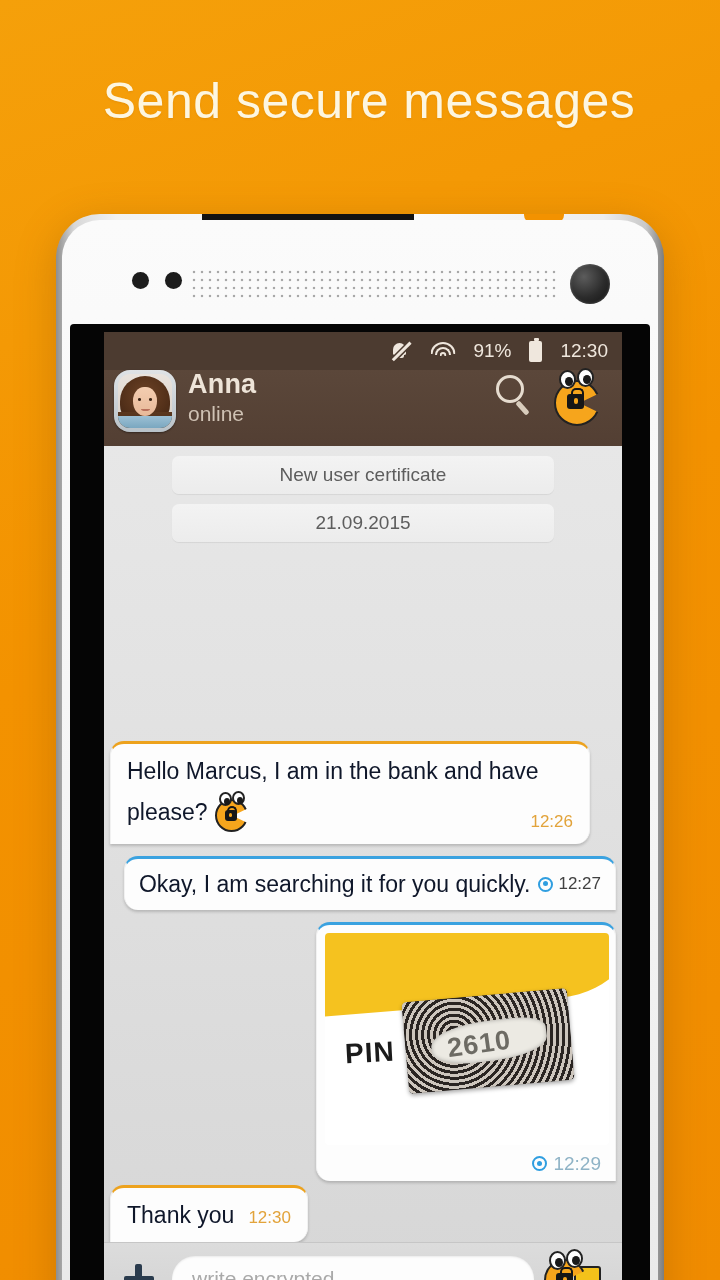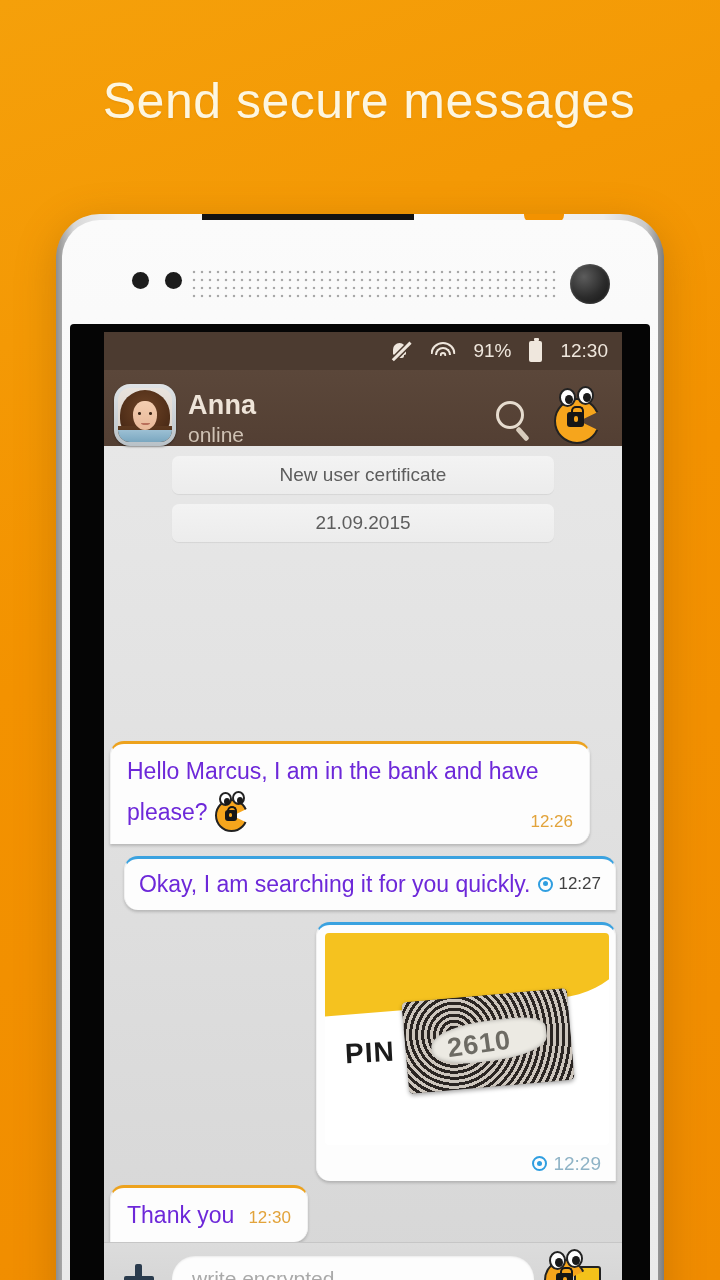--- a/index.html
+++ b/index.html
@@ -100,21 +100,21 @@
     width:13px; height:21px; border:2px solid #efe7dd; border-radius:2px;
     position:relative; background:#efe7dd;
   }
   .ico-batt:before {
     content:""; position:absolute; top:-5px; left:3px; width:5px; height:3px; background:#efe7dd; border-radius:1px;
   }
 
   
   .chathead {
     height:76px; background:linear-gradient(to bottom,#5b473a 0%,#533f33 100%);
-    display:flex; align-items:flex-end; padding:0 12px 0 10px; gap:12px;
+    display:flex; align-items:flex-start; padding:0 12px 0 10px; gap:12px;
     position:relative;
   }
   .avatar {
     width:62px; height:62px; border-radius:16px; flex:none;
     background:linear-gradient(to bottom,#dfe3e6,#b9c2c8);
     padding:4px; box-shadow:0 1px 2px rgba(0,0,0,.4);
   }
   .avatar-inner {
     width:100%; height:100%; border-radius:12px; overflow:hidden; position:relative;
     background:linear-gradient(to bottom,#e9e3dd 0%,#d7cfc6 100%);
@@ -215,21 +215,21 @@
   }
   .bubble.in {
     border-top:3px solid #eda21d; border-radius:14px 14px 14px 0;
     border-left:1px solid #f1f1f1; border-right:1px solid #f1f1f1;
   }
   .bubble.out {
     border-top:3px solid #3aa2e0; border-radius:14px 14px 0 14px;
     border-left:1px solid #f1f1f1; border-right:1px solid #f1f1f1;margin-top:8px;
   }
   .bubble .txt {
-    font-size:23px; color:#6d28d9; line-height:1.32; font-weight:300;
+    font-size:23px; color:#0f172a; line-height:1.32; font-weight:300;
   }
   .meta { display:inline-flex; align-items:center; gap:5px; vertical-align:baseline; }
   .time { font-size:17px; }
   .time.in-t { color:#e2a33a; }
   .time.out-t { color:#404040; }
   .tick {
     width:15px; height:15px; border-radius:50%; border:2.5px solid #2f9ee0;
     display:inline-block; position:relative; flex:none;
   }
   .tick:after {

